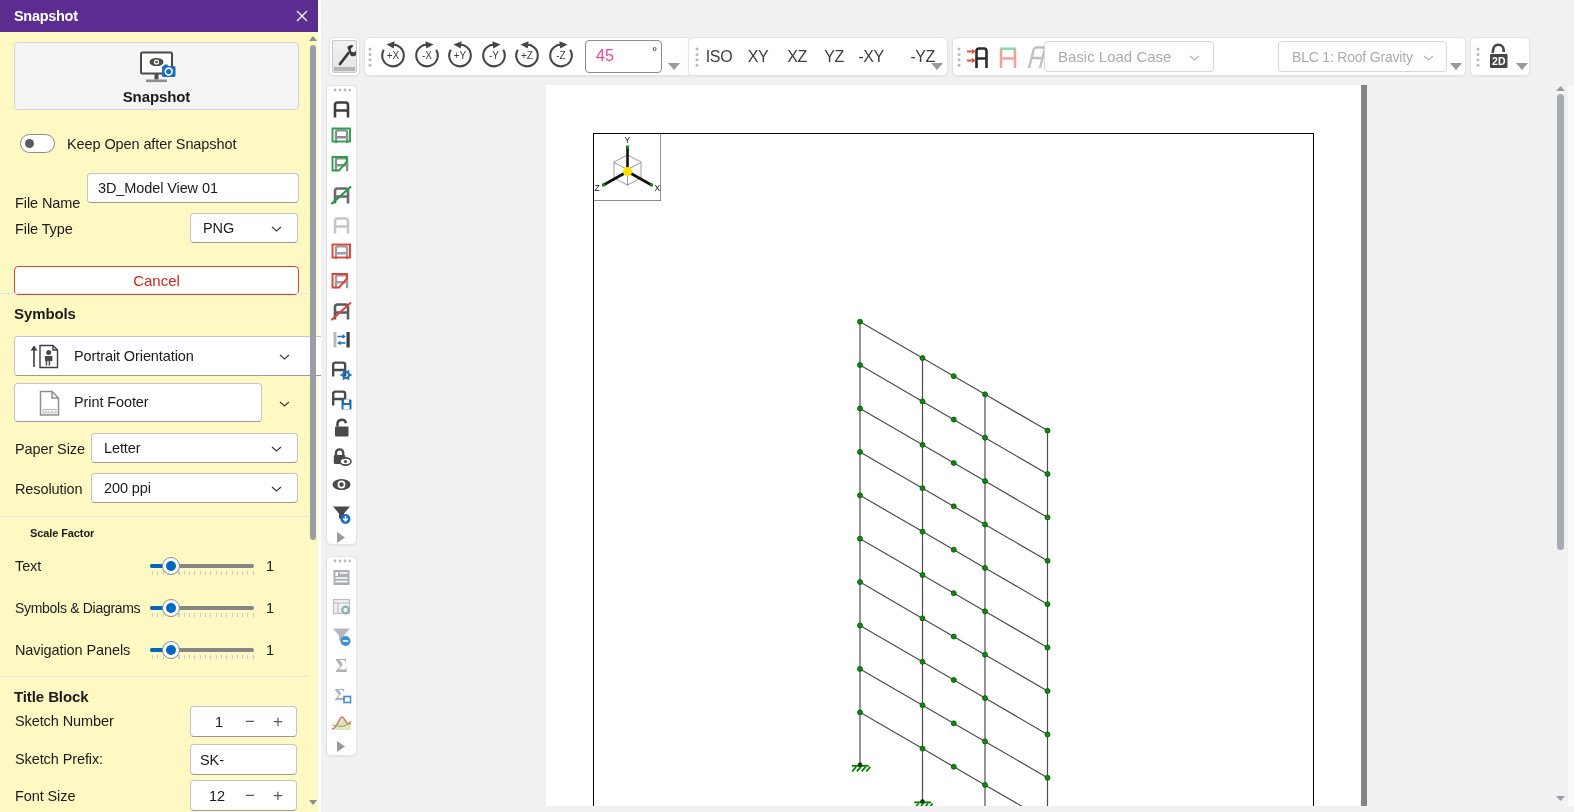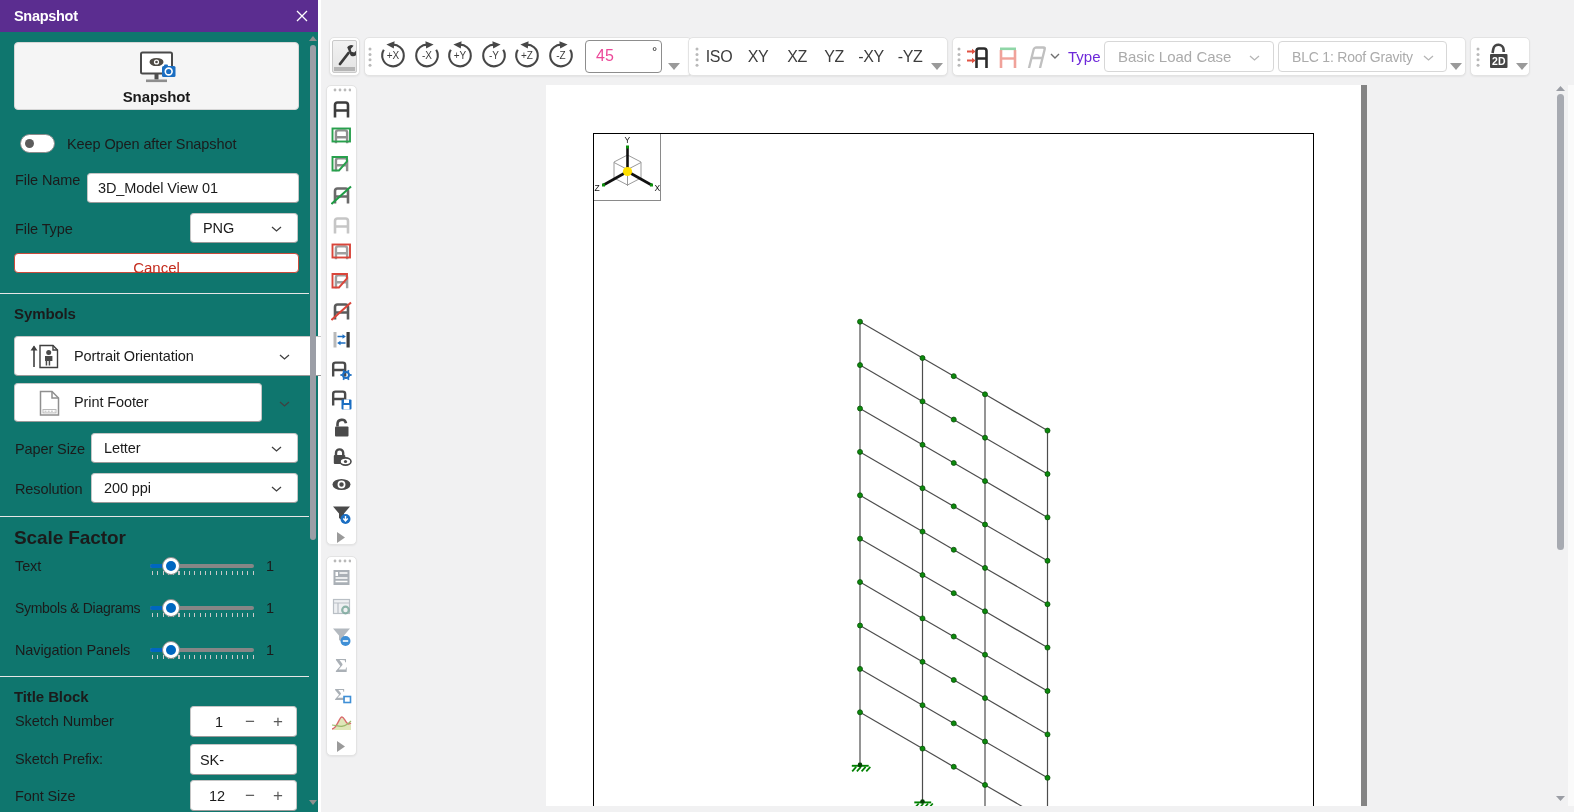--- a/index.html
+++ b/index.html
@@ -16,21 +16,21 @@
 .slider{position:absolute;width:104px;height:20px}
 .slider:before{content:"";position:absolute;left:0;top:8px;width:104px;height:4px;border-radius:2px;background:#868686}
 .slider:after{content:"";position:absolute;left:0;top:8px;width:22px;height:4px;border-radius:2px;background:#0067c0}
 .slider .knob{position:absolute;left:12px;top:1px;width:18px;height:18px;border-radius:50%;background:#fff;border:1px solid #8a8a8a;z-index:2}
 .slider .knob:after{content:"";position:absolute;left:3px;top:3px;width:10px;height:10px;border-radius:50%;background:#0067c0}
 .slider .ticks{position:absolute;left:2px;top:15px;width:102px;height:4px;z-index:1;
  background-image:repeating-linear-gradient(90deg,#c9c9c9 0 1px,transparent 1px 5.3px)}
 </style></head>
 <body>
 
-<div class="abs" style="left:0;top:0;width:318px;height:812px;background:#0f766e">
+<div class="abs" style="left:0;top:0;width:318px;height:812px;background:#fef9c3">
   <div class="abs purple" style="left:0;top:0;width:318px;height:32px">
     <span class="abs hdrtxt" style="left:14px;top:8px">Snapshot</span>
     <svg class="abs" style="left:296px;top:10px" width="12" height="12">
         <path d="M1,1 L11,11 M11,1 L1,11" stroke="#fff" stroke-width="1.3"></path>
       </svg>
   </div>
 
   <div class="abs" style="left:14px;top:42px;width:285px;height:68px;background:#f5f5f5;border:1px solid #d6d6d6;border-radius:4px">
     <svg class="abs" style="left:103px;top:8px" width="70" height="40" viewBox="0 0 70 40">
       <rect x="23" y="1.5" width="31" height="21" rx="1.5" fill="#fff" stroke="#4a4a4a" stroke-width="2"></rect>
@@ -43,34 +43,34 @@
       <rect x="46" y="13.5" width="4" height="3" rx="1" fill="#1b6ec2"></rect>
       <circle cx="50.7" cy="20.5" r="3.4" fill="none" stroke="#fff" stroke-width="1.6"></circle>
     </svg>
     <div class="abs lbl bold" style="left:0;top:45px;width:283px;text-align:center;font-size:15px">Snapshot</div>
   </div>
 
   <div class="abs" style="left:20px;top:134px;width:35px;height:19px;border:1px solid #8b8b8b;border-radius:10px;background:#fff"></div>
   <div class="abs" style="left:25px;top:139px;width:9px;height:9px;border-radius:50%;background:#5c5c5c"></div>
   <div class="abs lbl" style="left:67px;top:136px">Keep Open after Snapshot</div>
 
-  <div class="abs lbl" style="left:15px;top:172px">File Name</div>
+  <div class="abs lbl" style="left:15px;top:195px">File Name</div>
   <div class="abs ctl" style="left:87px;top:173px;width:212px;height:30px">
     <div class="abs lbl" style="left:10px;top:6px">3D_Model View 01</div>
   </div>
 
   <div class="abs lbl" style="left:15px;top:221px">File Type</div>
   <div class="abs ctl" style="left:190px;top:213px;width:108px;height:30px">
     <div class="abs lbl" style="left:12px;top:6px">PNG</div>
     <svg class="chev" style="left:80px;top:12px" viewBox="0 0 11 6">
         <path d="M1,1 L5.5,5 L10,1" fill="none" stroke="#404040" stroke-width="1.3"></path>
       </svg>
   </div>
 
-  <div class="abs" style="left:14px;top:253px;width:285px;height:20px;border:1px solid #ca4b3c;border-radius:4px;background:#fff">
+  <div class="abs" style="left:14px;top:266px;width:285px;height:29px;border:1px solid #ca4b3c;border-radius:4px;background:#fff">
     <div class="abs" style="left:0;top:5px;width:283px;text-align:center;color:#c42b1c;font-size:15px">Cancel</div>
   </div>
 
   <div class="abs" style="left:0;top:293px;width:309px;height:1px;background:#e6e6e6"></div>
   <div class="abs lbl bold" style="left:14px;top:305px;font-size:15px">Symbols</div>
 
   <div class="abs ctl" style="left:14px;top:336px;width:315px;height:40px">
     <svg class="abs" style="left:8px;top:6px" width="40" height="27" viewBox="0 0 40 27">
       <path d="M11,3.5 L11,24" stroke="#3f3f3f" stroke-width="1.6"></path>
       <path d="M7.5,7.5 L11,2.5 L14.5,7.5 Z" fill="#3f3f3f"></path>
@@ -108,21 +108,21 @@
 
   <div class="abs lbl" style="left:15px;top:481px">Resolution</div>
   <div class="abs ctl" style="left:91px;top:473px;width:207px;height:30px">
     <div class="abs lbl" style="left:12px;top:6px">200 ppi</div>
     <svg class="chev" style="left:179px;top:12px" viewBox="0 0 11 6">
         <path d="M1,1 L5.5,5 L10,1" fill="none" stroke="#404040" stroke-width="1.3"></path>
       </svg>
   </div>
 
   <div class="abs" style="left:0;top:516px;width:309px;height:1px;background:#e6e6e6"></div>
-  <div class="abs lbl bold" style="left:14px;top:527px;font-size:19px">Scale Factor</div>
+  <div class="abs lbl bold" style="left:30px;top:527px;font-size:11px">Scale Factor</div>
 
   <div class="abs lbl" style="left:15px;top:558px">Text</div>
   <div class="slider" style="left:150px;top:556px">
       <div class="ticks"></div>
       <div class="knob"></div>
     </div>
   <div class="abs lbl" style="left:266px;top:558px">1</div>
 
   <div class="abs lbl" style="left:15px;top:600px;font-size:14px;letter-spacing:-.3px">Symbols &amp; Diagrams</div>
   <div class="slider" style="left:150px;top:598px">
@@ -365,21 +365,21 @@
       <circle cx="2" cy="2.0" r="1.5" fill="#b9b9b9"></circle>
       <circle cx="2" cy="7.4" r="1.5" fill="#b9b9b9"></circle>
       <circle cx="2" cy="12.8" r="1.5" fill="#b9b9b9"></circle>
       <circle cx="2" cy="18.200000000000003" r="1.5" fill="#b9b9b9"></circle>
     </svg>
 <div class="abs tbtxt" style="left:694px;top:48px;width:50px;text-align:center;font-size:16px;letter-spacing:-.4px">ISO</div>
 <div class="abs tbtxt" style="left:733px;top:48px;width:50px;text-align:center;font-size:16px;letter-spacing:-.4px">XY</div>
 <div class="abs tbtxt" style="left:772px;top:48px;width:50px;text-align:center;font-size:16px;letter-spacing:-.4px">XZ</div>
 <div class="abs tbtxt" style="left:809px;top:48px;width:50px;text-align:center;font-size:16px;letter-spacing:-.4px">YZ</div>
 <div class="abs tbtxt" style="left:846px;top:48px;width:50px;text-align:center;font-size:16px;letter-spacing:-.4px">-XY</div>
-<div class="abs tbtxt" style="left:885px;top:48px;width:50px;text-align:center;font-size:16px;letter-spacing:-.4px">-YZ</div>
+<div class="abs tbtxt" style="left:885px;top:48px;width:50px;text-align:right;font-size:16px;letter-spacing:-.4px">-YZ</div>
 <svg class="abs" style="left:931px;top:62.5px" width="12" height="7">
       <path d="M0,0 L12,0 L6,7 Z" fill="#9a9a9a"></path>
     </svg>
 <div class="card" style="left:952px;top:37px;width:514px;height:39px"></div>
 <svg class="abs" style="left:957px;top:47px" width="4" height="20">
       <circle cx="2" cy="2.0" r="1.5" fill="#b9b9b9"></circle>
       <circle cx="2" cy="7.4" r="1.5" fill="#b9b9b9"></circle>
       <circle cx="2" cy="12.8" r="1.5" fill="#b9b9b9"></circle>
       <circle cx="2" cy="18.200000000000003" r="1.5" fill="#b9b9b9"></circle>
     </svg>
@@ -395,21 +395,21 @@
     </svg>
 <svg class="abs" style="left:1026px;top:44px" width="22" height="26" viewBox="0 0 22 26">
       <g transform="skewX(-14) translate(6,0)">
         <path d="M3,24 V5.5 Q3,3.5 5,3.5 H12 Q14,3.5 14,5.5 V24 M3,14 H14" fill="none" stroke="#c0c0c0" stroke-width="2.4"></path>
       </g>
     </svg>
 <svg class="abs" style="left:1050px;top:53px" width="10" height="6">
       <path d="M1,1 L5,5 L9,1" fill="none" stroke="#6f6f6f" stroke-width="1.4"></path>
     </svg>
 <div class="abs tbtxtb" style="left:1068px;top:48px;font-size:15px;color:#6d28d9">Type</div>
-<div class="abs" style="left:1104px;top:41px;width:170px;height:31px;border:1px solid #d7d7d7;border-radius:4px;background:#fff">
+<div class="abs" style="left:1044px;top:41px;width:170px;height:31px;border:1px solid #d7d7d7;border-radius:4px;background:#fff">
       <div class="abs" style="left:13px;top:6px;font-size:15px;color:#ababab">Basic Load Case</div>
       <svg class="chev" style="left:144px;top:13px" viewBox="0 0 11 6">
         <path d="M1,1 L5.5,5 L10,1" fill="none" stroke="#b5b5b5" stroke-width="1.3"></path>
       </svg>
     </div>
 <div class="abs" style="left:1278px;top:41px;width:169px;height:31px;border:1px solid #d7d7d7;border-radius:4px;background:#fff">
       <div class="abs" style="left:13px;top:7px;font-size:14px;color:#ababab;letter-spacing:-.2px">BLC 1: Roof Gravity</div>
       <svg class="chev" style="left:144px;top:13px" viewBox="0 0 11 6">
         <path d="M1,1 L5.5,5 L10,1" fill="none" stroke="#b5b5b5" stroke-width="1.3"></path>
       </svg>

